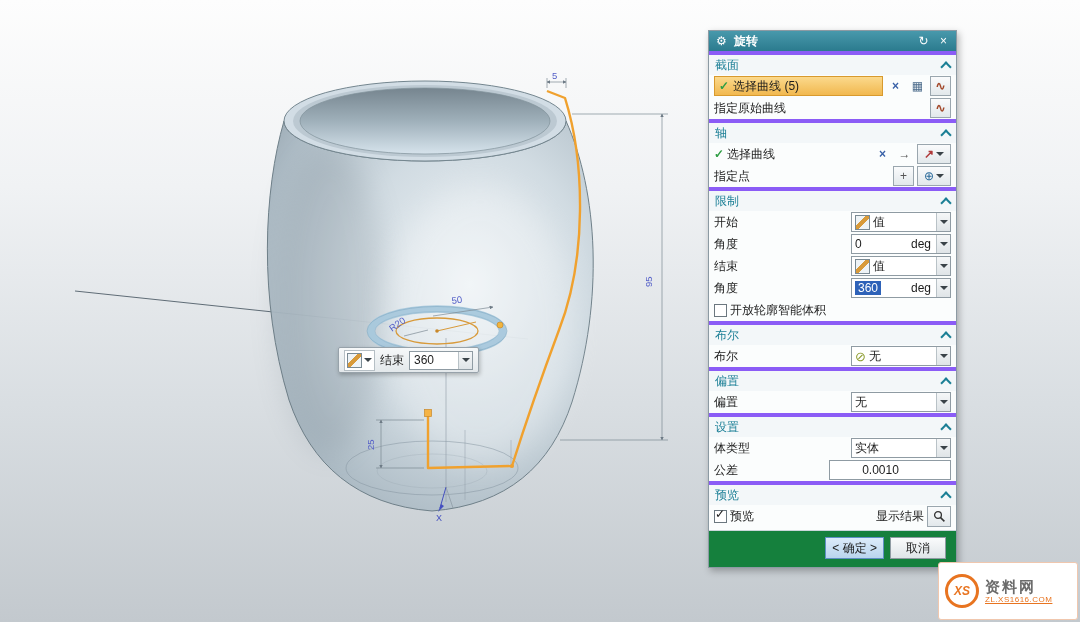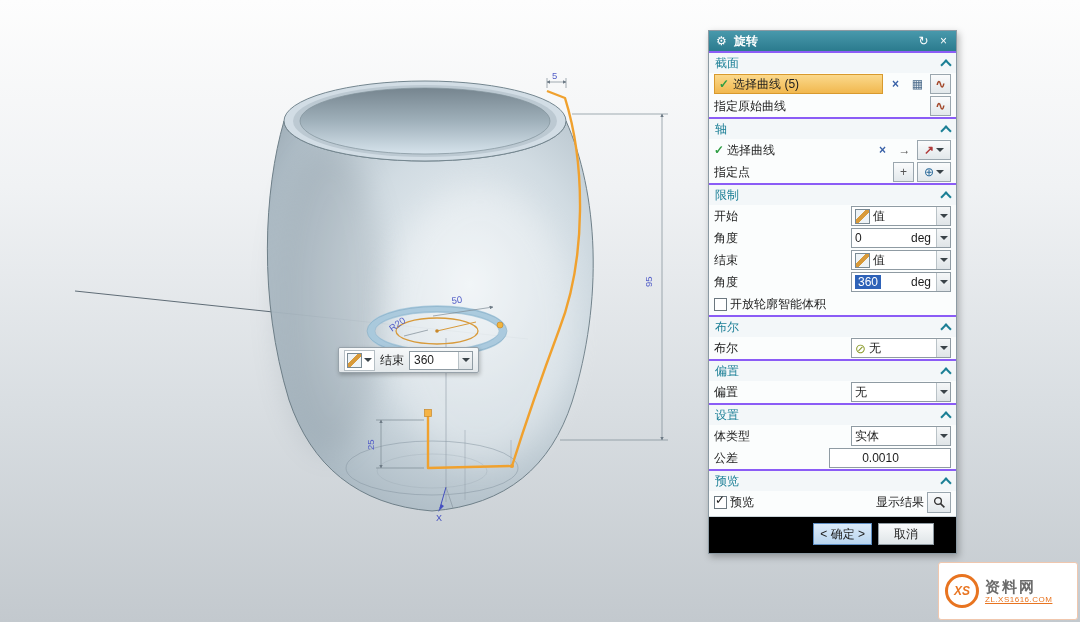--- a/index.html
+++ b/index.html
@@ -33,21 +33,21 @@
     position:absolute;left:708px;top:30px;width:247px;
     background:#fbfdfd;border:1px solid #8c9aa3;
     box-shadow:2px 3px 7px rgba(0,0,0,.28);
     font-size:12px;color:#1c1c1c;
   }
   .titlebar{height:20px;display:flex;align-items:center;gap:5px;padding:0 5px;
     background:linear-gradient(180deg,#4899ac,#2b7b8e);color:#fff;}
   .titlebar .title{flex:1;font-weight:bold;}
   .tb-btn{width:15px;text-align:center;cursor:pointer;font-size:12px;line-height:18px;}
   .sec-header{display:flex;align-items:center;height:20px;padding:0 6px;color:#1b7f96;
-    background:#f3f7f9;border-top:2px solid #8b5cf6;}
+    background:#f3f7f9;border-top:4px solid #8b5cf6;}
   .section:first-of-type .sec-header{border-top:none;}
   .sec-lbl{flex:1;}
   .chev{width:6px;height:6px;border-left:2px solid #1b7f96;border-top:2px solid #1b7f96;
     transform:rotate(45deg);margin-top:3px;}
   .row{display:flex;align-items:center;height:22px;padding:0 5px;gap:3px;}
   .lbl{white-space:nowrap;}
   .spacer{flex:1;}
   .hl-field{flex:1;display:flex;align-items:center;gap:4px;height:18px;
     background:linear-gradient(180deg,#fbd98c,#f1b84f);border:1px solid #d89a2e;padding:0 4px;}
   .check{color:#2f9e44;font-weight:bold;font-size:12px;}
@@ -62,22 +62,22 @@
   .ic-point{color:#2a6a9a;}
   .ic-bool{color:#8a9a2a;font-size:13px;}
   .combo,.input{width:95px;height:18px;border:1px solid #8f9ba3;background:#fff;
     display:flex;align-items:center;gap:3px;padding-left:3px;margin-left:auto;}
   .combo .val,.input .val{white-space:nowrap;}
   .input .unit{margin-right:2px;}
   .sel{background:#2e62b8;color:#fff;padding:0 3px;}
   .tol{justify-content:center;padding-right:22px;}
   .cb{width:11px;height:11px;border:1px solid #6b777f;background:#fff;position:relative;display:inline-block;}
   .cb.checked::after{content:"✓";position:absolute;top:-4px;left:0;font-size:12px;color:#1c1c1c;}
-  .btn-row{display:flex;justify-content:flex-end;gap:6px;padding:6px 22px 8px;
-    background:#000000;border-top:1px solid #ccd6db;margin-top:3px;}
+  .btn-row{display:flex;justify-content:flex-end;gap:6px;padding:6px 10px 8px;
+    background:#15803d;border-top:1px solid #ccd6db;margin-top:3px;}
   .btn{min-width:42px;height:20px;padding:0 6px;display:flex;align-items:center;justify-content:center;
     border:1px solid #8f9ba3;background:linear-gradient(180deg,#fafbfc,#dfe5e8);cursor:pointer;}
   .btn.primary{background:linear-gradient(180deg,#dcebfa,#b9d5ee);border-color:#5f8fc4;}
   .mag-btn{width:22px;height:19px;display:flex;align-items:center;justify-content:center;
     border:1px solid #9aa6ae;background:linear-gradient(180deg,#fafbfc,#e2e8eb);cursor:pointer;}
 
   
   .watermark{position:absolute;right:2px;bottom:2px;width:126px;height:40px;background:#fff;
     border:1px solid #f0c7ae;border-radius:3px;display:flex;align-items:center;gap:6px;padding:8px 6px;}
   .wm-logo{width:28px;height:28px;border:3px solid #e87420;border-radius:50%;

